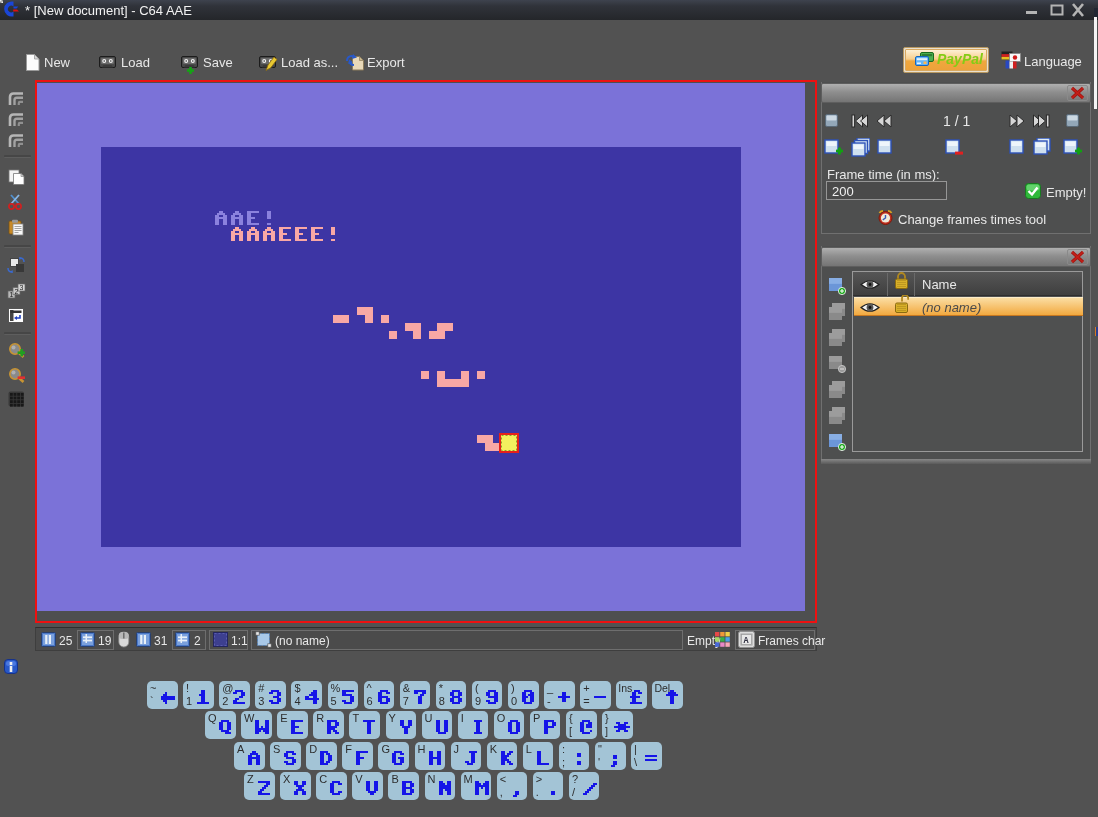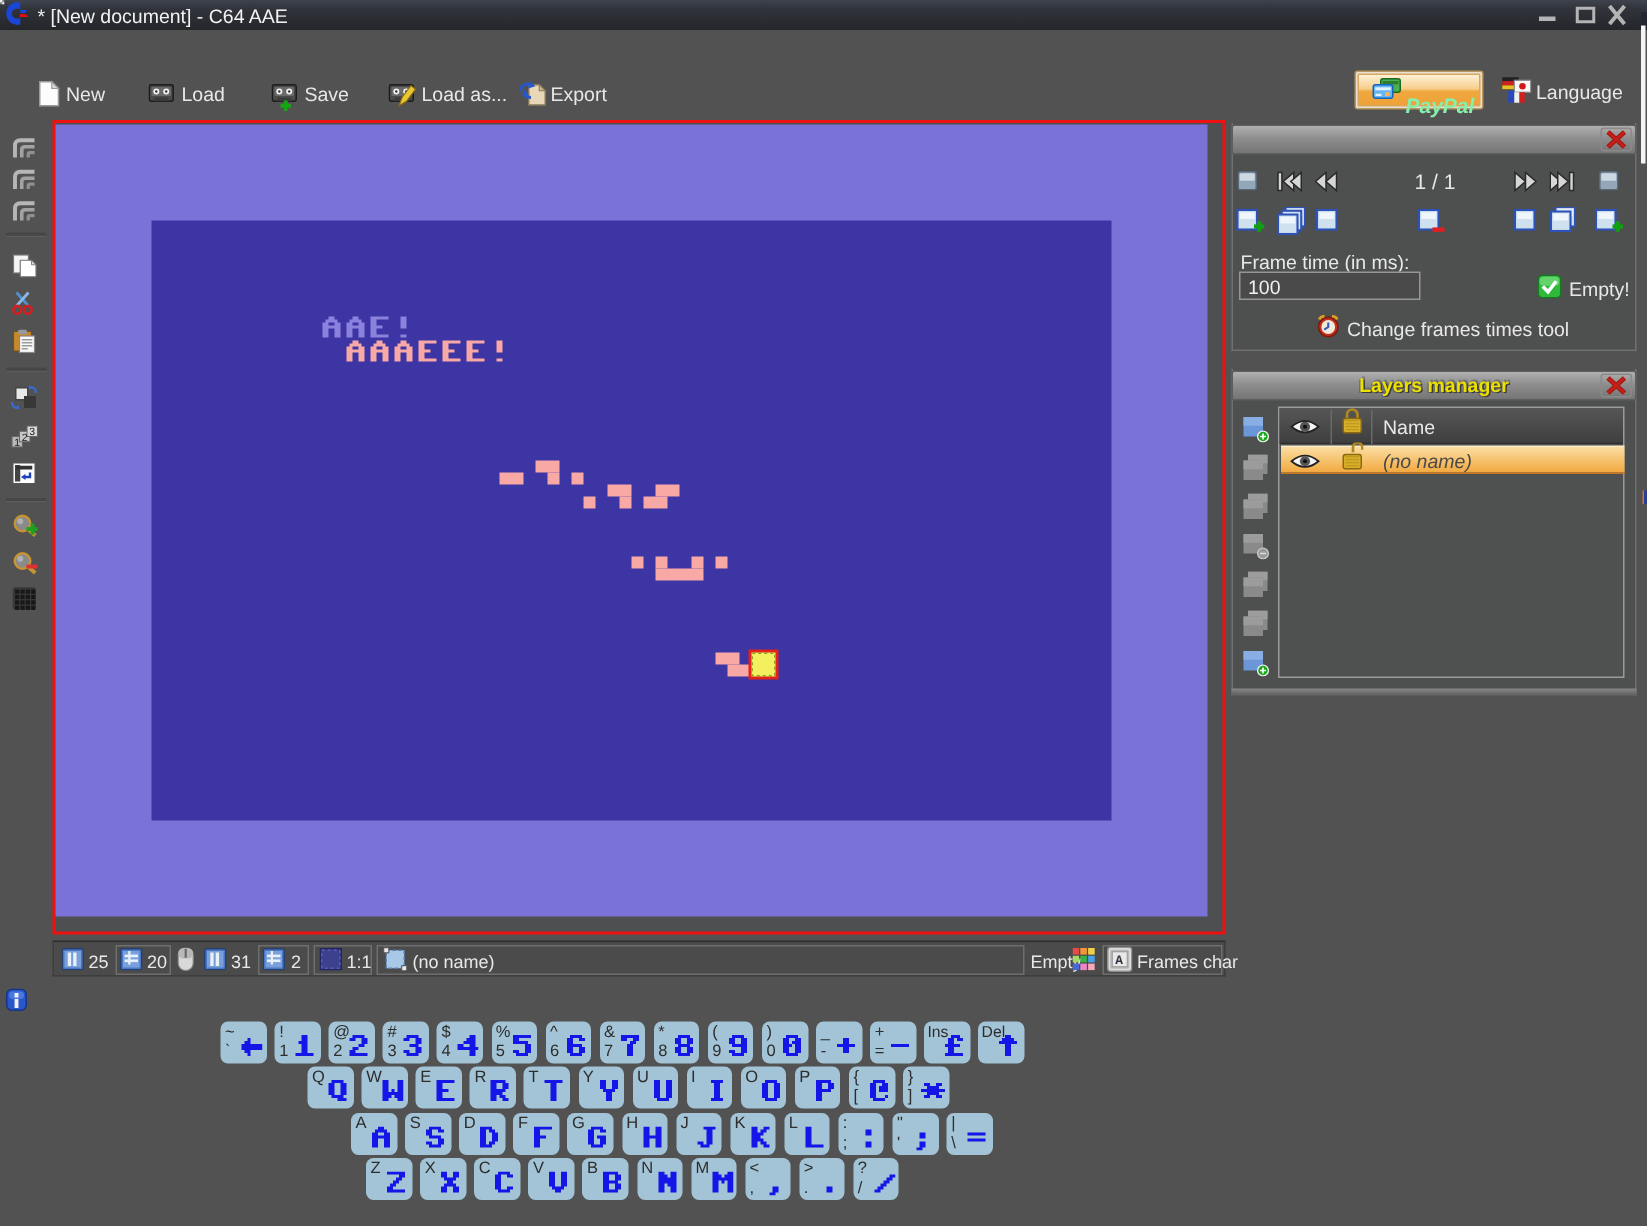--- a/index.html
+++ b/index.html
@@ -135,21 +135,21 @@
 <div style="width:100%;height:100%;background:linear-gradient(#fdf0d5,#f8cf8e 45%,#f0a83e 55%,#eda239);border:1px solid #d8a860;border-radius:1px"></div>
   </div>
 <svg class="ab" style="left:914px;top:51px" width="22" height="18">
 <rect x="6.5" y="1.5" width="13" height="9" rx="1.5" fill="#4caf50" stroke="#1a6a1e"></rect>
 <rect x="7.8" y="3" width="10.4" height="2.2" fill="#2e7d32"></rect>
 <rect x="1.5" y="5.5" width="13" height="9" rx="1.5" fill="#64b5f6" stroke="#1565c0"></rect>
 <rect x="2.8" y="7.2" width="10.4" height="2" fill="#e3f2fd"></rect>
 <rect x="9.5" y="10.5" width="3" height="2.5" fill="#ffb74d"></rect>
 <rect x="3" y="11.5" width="4" height="1.5" fill="#e3f2fd"></rect>
 </svg>
-<div class="ab" style="left:937px;top:62px;font-size:14px;font-style:italic;font-weight:bold;color:#86efac">PayPal</div>
+<div class="ab" style="left:937px;top:51px;font-size:14px;font-style:italic;font-weight:bold;color:#84cc16">PayPal</div>
 <svg class="ab" style="left:1001px;top:51px" width="20" height="19">
 <rect x="0.5" y="0.5" width="11" height="8" fill="#222"></rect>
 <rect x="0.5" y="3.1" width="11" height="2.8" fill="#d02020"></rect>
 <rect x="0.5" y="5.9" width="11" height="2.6" fill="#e8c020"></rect>
 <rect x="8.5" y="2.5" width="11" height="8" fill="#f8f8f8" stroke="#888" stroke-width="0.8"></rect>
 <circle cx="14" cy="6.5" r="2.2" fill="#d01818"></circle>
 <rect x="4.5" y="9.5" width="4" height="8" fill="#2848c0"></rect>
 <rect x="8.5" y="10.5" width="3.5" height="7" fill="#f0f0f0"></rect>
 <rect x="12" y="10.5" width="3.5" height="7" fill="#d02020"></rect>
 </svg>
@@ -298,21 +298,21 @@
     </svg>
     <div class="ab txt" style="left:23px;top:6px;font-size:12px">25</div>
     <div class="ab" style="left:41px;top:1.5px;width:37px;height:20px;border:1px solid #6e6e6e"></div>
     <svg class="ab" style="left:44px;top:4px" width="15" height="15">
 <rect x="0.5" y="0.5" width="14" height="14" rx="1" fill="#4a78c8" stroke="#28406e"></rect>
 <rect x="2" y="2" width="11" height="11" fill="#7aa0dc"></rect>
       <rect x="3" y="4.4" width="9" height="1.8" fill="#e8f0f8"></rect>
       <rect x="3" y="7.6" width="9" height="1.8" fill="#e8f0f8"></rect>
       <rect x="5.5" y="2" width="1.5" height="9" fill="#e8f0f8"></rect>
     </svg>
-    <div class="ab txt" style="left:62px;top:6px;font-size:12px">20</div>
+    <div class="ab txt" style="left:62px;top:6px;font-size:12px">19</div>
     <svg class="ab" style="left:82px;top:3px" width="12" height="17">
 <rect x="0.8" y="1" width="10" height="15" rx="5" fill="#d8d8d8" stroke="#888" stroke-width="0.8"></rect>
 <rect x="0.8" y="1" width="10" height="7" rx="3.5" fill="#b8b8b8"></rect>
 <rect x="5.1" y="1.5" width="1.4" height="6" fill="#666"></rect>
 </svg>
     <svg class="ab" style="left:100px;top:4px" width="15" height="15">
 <rect x="0.5" y="0.5" width="14" height="14" rx="1" fill="#4a78c8" stroke="#28406e"></rect>
 <rect x="2" y="2" width="11" height="11" fill="#7aa0dc"></rect>
       <rect x="4.2" y="3" width="2.2" height="9" fill="#e8f0f8"></rect>
       <rect x="7.8" y="3" width="2.2" height="9" fill="#e8f0f8"></rect>
@@ -445,39 +445,38 @@
     <rect x="3.5" y="4.5" width="10" height="4.5" fill="#eef5fb"></rect>
   </svg>
 <svg class="ab" style="left:1062px;top:138px" width="20" height="19">
     <rect x="2" y="2" width="13" height="13" fill="#cfe0ef" stroke="#2d52b8" stroke-width="1.4"></rect>
     <rect x="3.5" y="3.5" width="10" height="4.5" fill="#eef5fb"></rect>
     <rect x="13" y="11.6" width="7" height="2.8" fill="#12a012"></rect>
     <rect x="15.1" y="9.5" width="2.8" height="7" fill="#12a012"></rect>
   </svg>
 <div class="ab txt" style="left:827px;top:167px">Frame time (in ms):</div>
 <div class="ab" style="left:826px;top:181px;width:121px;height:19px;background:#4a4a4a;border:1px solid #969696">
-    <div class="ab" style="left:5px;top:2px;font-size:13px;color:#f0f0f0">100</div>
+    <div class="ab" style="left:5px;top:2px;font-size:13px;color:#f0f0f0">200</div>
   </div>
 <svg class="ab" style="left:1025px;top:183px" width="16" height="16">
 <rect x="0.5" y="0.5" width="15" height="15" rx="3" fill="#2fb83a" stroke="#187a20"></rect>
 <rect x="1.5" y="1.5" width="13" height="6" rx="2.5" fill="#63d36c"></rect>
 <path d="M3.5 8 L7 11.5 L12.5 4.5" fill="none" stroke="#fff" stroke-width="2.4"></path>
 </svg>
 <div class="ab txt" style="left:1046px;top:185px">Empty!</div>
 <svg class="ab" style="left:877px;top:209px" width="17" height="17">
 <circle cx="8.5" cy="9" r="6.5" fill="#c03020" stroke="#801808" stroke-width="1"></circle>
 <circle cx="8.5" cy="9" r="4.6" fill="#f0ead8"></circle>
 <path d="M8.5 6 L8.5 9 L5.8 10.8" stroke="#3858b8" stroke-width="1.4" fill="none"></path>
 <path d="M2.5 4 A4 3 0 0 1 6 1.8" fill="none" stroke="#d8a020" stroke-width="1.8"></path>
 <path d="M14.5 4 A4 3 0 0 0 11 1.8" fill="none" stroke="#d8a020" stroke-width="1.8"></path>
 </svg>
 <div class="ab txt" style="left:898px;top:212px">Change frames times tool</div>
 <div class="ab" style="left:821px;top:246px;width:270px;height:218px;background:#4e4f4f;border:1px solid #707070;border-top:none"></div>
 <div class="ab" style="left:821px;top:247px;width:270px;height:20px;background:linear-gradient(#b0b0b0,#8e8e8e 45%,#757575);border:1px solid #5e5e5e;border-radius:2px">
-<div class="ab" style="left:0;right:0;top:1px;text-align:center;font-size:13px;font-weight:bold;color:#ece000;text-shadow:1px 1px 0 #3a3a3a,-1px 1px 0 #55555588,1px -1px 0 #55555588">Layers manager</div>
 <div class="ab" style="right:2px;top:1px;width:21px;height:16px;border:1px solid #8a8a8a;border-radius:2px">
 <svg width="19" height="14" style="position:absolute;left:0;top:0">
         <path d="M4 2 L15 12 M15 2 L4 12" stroke="#a41410" stroke-width="3.2"></path>
         <path d="M4 2 L15 12 M15 2 L4 12" stroke="#c42018" stroke-width="1.6"></path>
       </svg>
 </div>
   </div>
 <svg class="ab" style="left:828px;top:277px" width="19" height="18">
     <rect x="1" y="1" width="13" height="13" fill="#6b96d8"></rect>
     <rect x="1" y="1" width="13" height="5.8500000000000005" fill="#88aee4"></rect>

